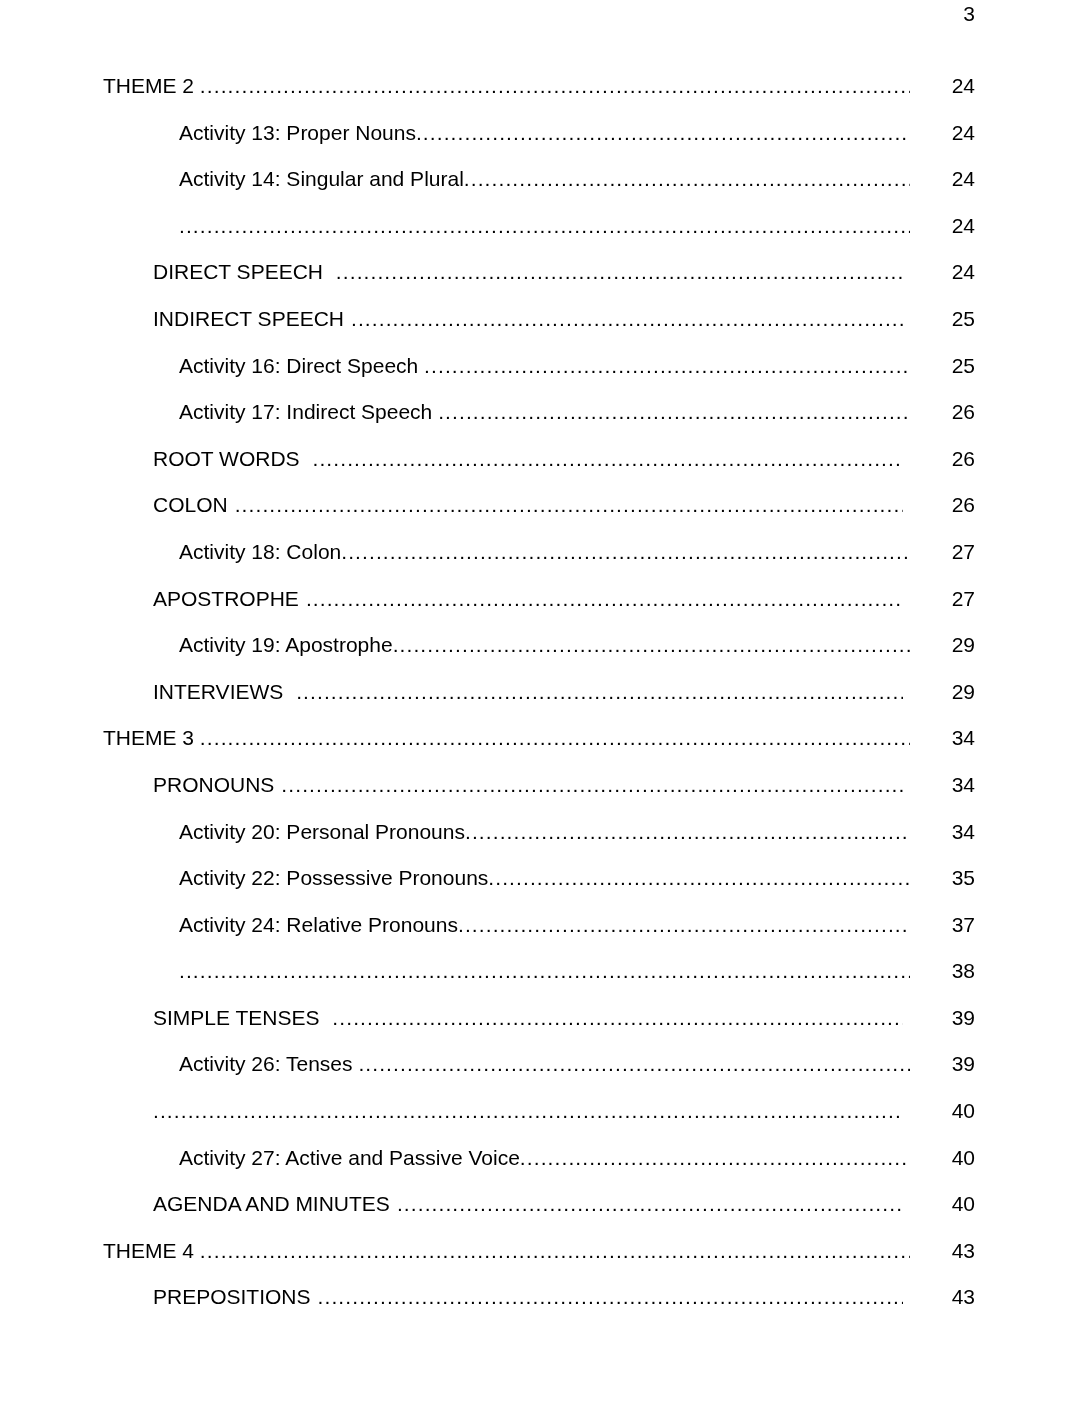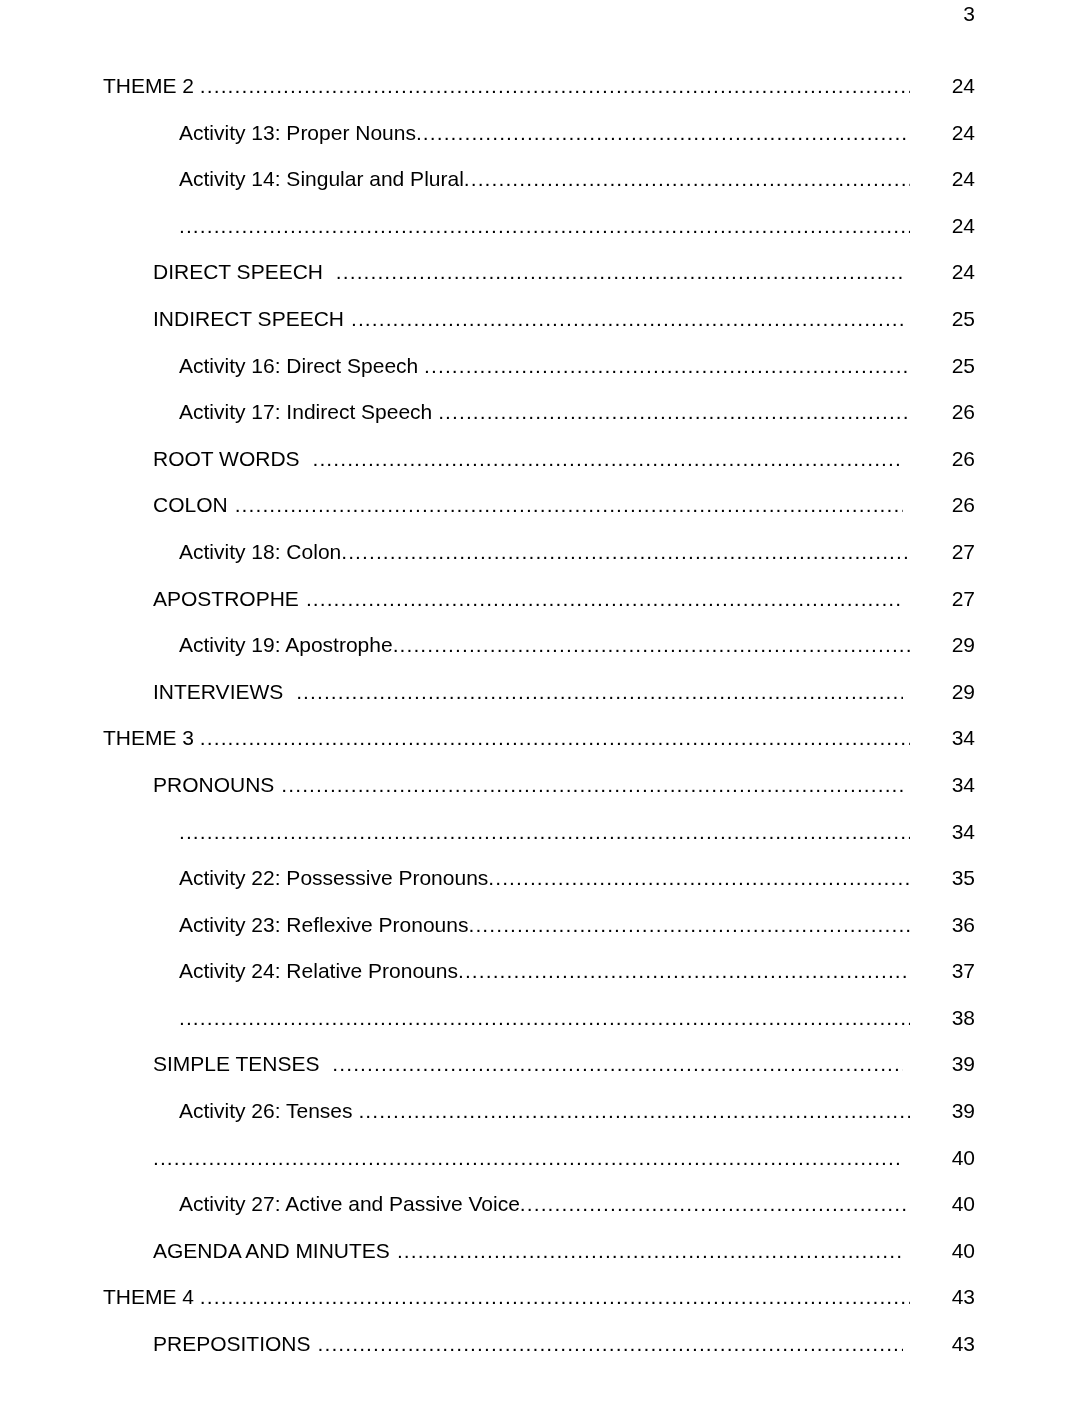--- a/index.html
+++ b/index.html
@@ -135,32 +135,28 @@
         <span class="toc-label">THEME 3 </span>
         <span class="toc-dots"></span>
         <span class="toc-page">34</span>
       </div>
       <div class="toc-row level-1">
         <span class="toc-label">PRONOUNS</span>
         <span class="toc-dots"></span>
         <span class="toc-page">34</span>
       </div>
       <div class="toc-row level-2">
+        <span class="toc-label">Activity 20: Personal Pronouns</span>
         <span class="toc-dots"></span>
         <span class="toc-page">34</span>
       </div>
       <div class="toc-row level-2">
         <span class="toc-label">Activity 22: Possessive Pronouns</span>
         <span class="toc-dots"></span>
         <span class="toc-page">35</span>
-      </div>
-      <div class="toc-row level-2">
-        <span class="toc-label">Activity 23: Reflexive Pronouns</span>
-        <span class="toc-dots"></span>
-        <span class="toc-page">36</span>
       </div>
       <div class="toc-row level-2">
         <span class="toc-label">Activity 24: Relative Pronouns</span>
         <span class="toc-dots"></span>
         <span class="toc-page">37</span>
       </div>
       <div class="toc-row level-2">
         <span class="toc-dots"></span>
         <span class="toc-page">38</span>
       </div>

